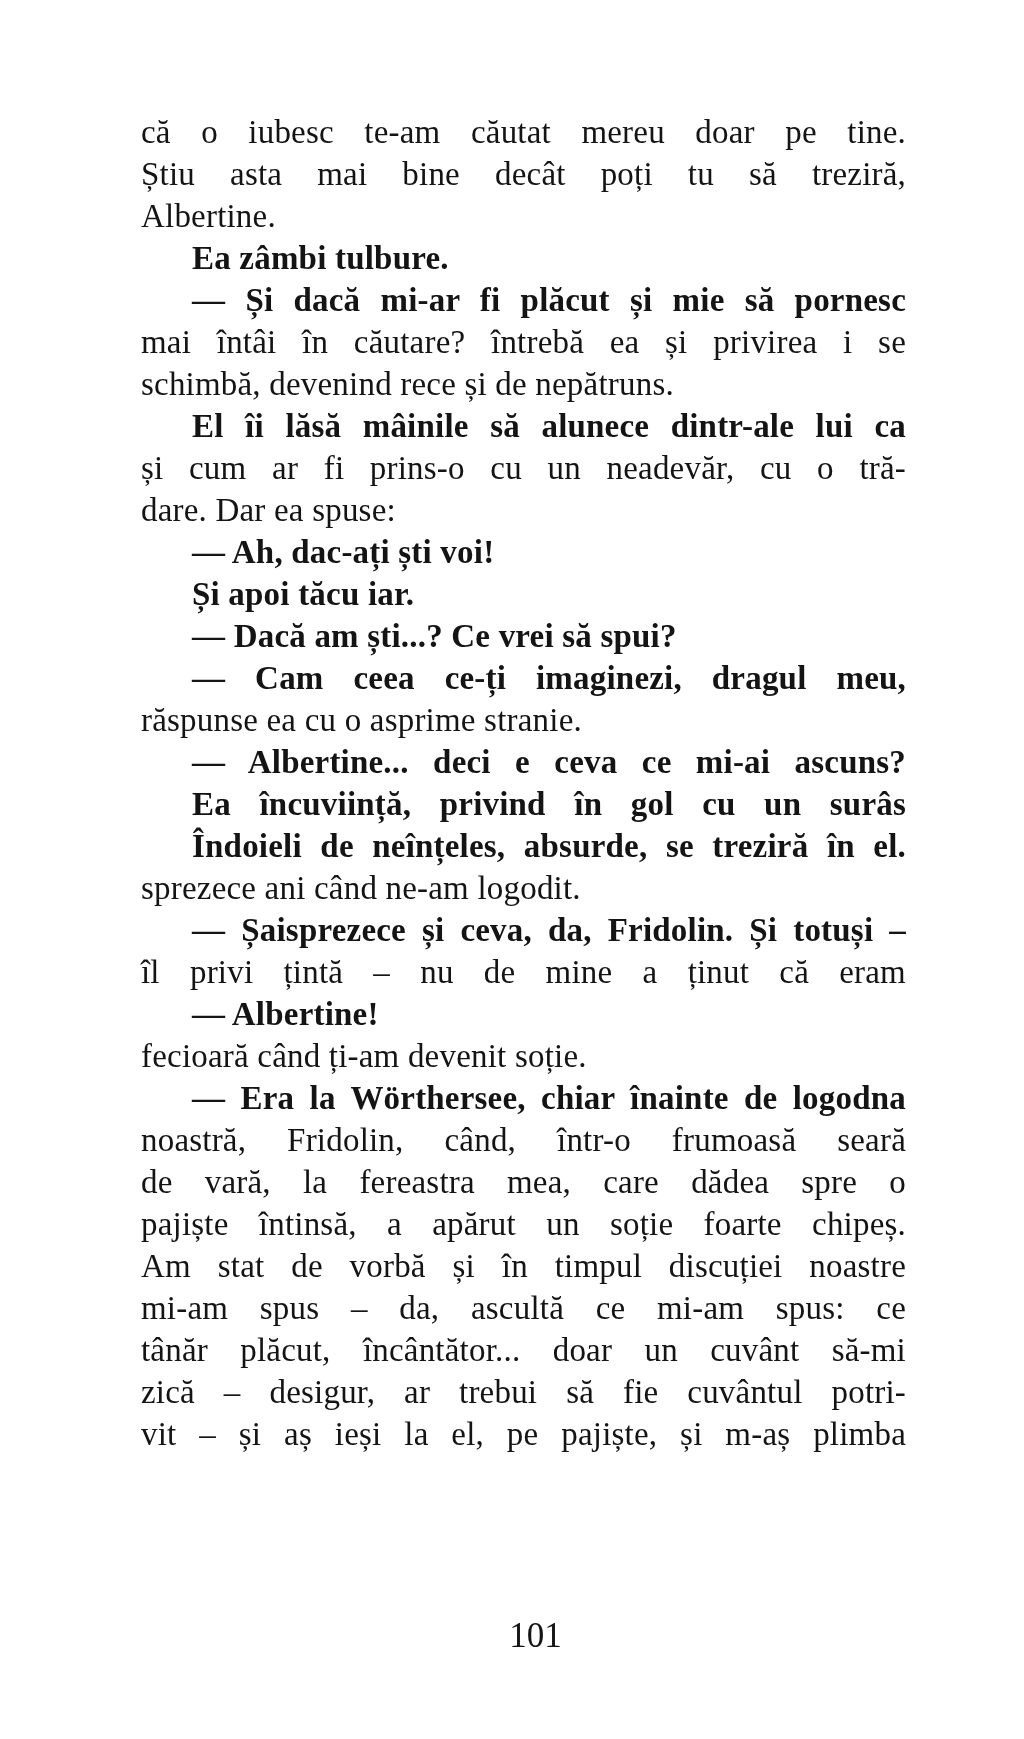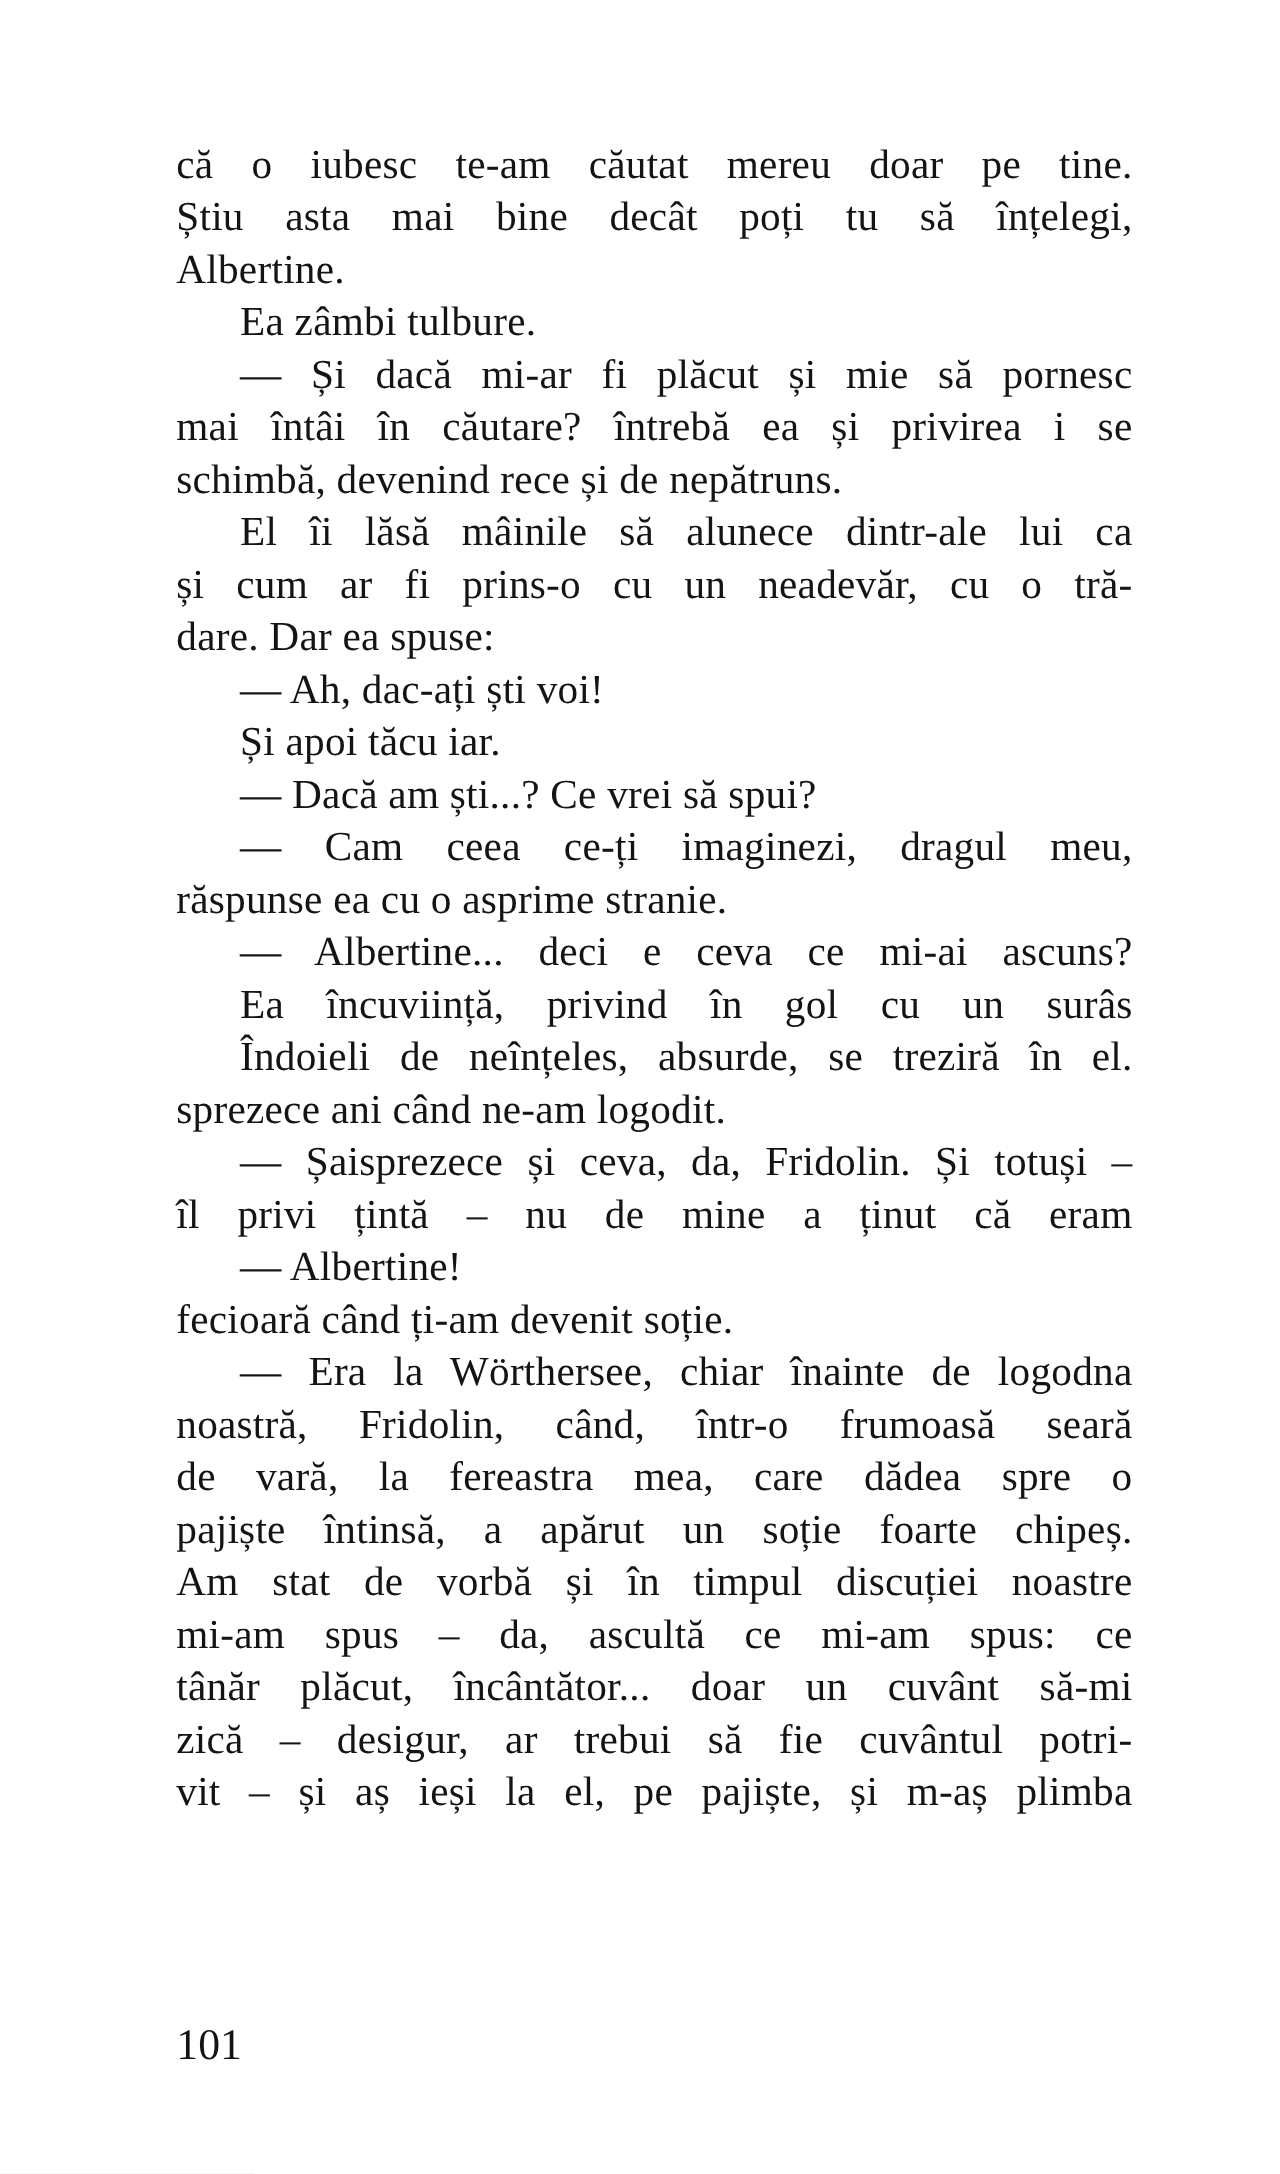--- a/index.html
+++ b/index.html
@@ -31,39 +31,40 @@
     text-align-last: left;
     white-space: normal;
   }
 
   .line.just {
     text-align-last: justify;
   }
 
   .line.indent {
     text-indent: 51px;
+    font-weight: bold;
   }
 
   .page-number {
     position: absolute;
     top: 1615px;
-    left: 141px;
+    left: 153px;
     width: 765px;
     font-size: 35px;
     line-height: 42px;
-    text-align: left;
+    text-align: center;
   }
 </style>
 </head>
 <body>
 
 <div class="page">
   <div class="text-block">
       <div class="line just">că o iubesc te-am căutat mereu doar pe tine.</div>
-      <div class="line just">Știu asta mai bine decât poți tu să înțelegi,</div>
+      <div class="line just">Știu asta mai bine decât poți tu să treziră,</div>
       <div class="line">Albertine.</div>
       <div class="line indent">Ea zâmbi tulbure.</div>
       <div class="line indent just">— Și dacă mi-ar fi plăcut și mie să pornesc</div>
       <div class="line just">mai întâi în căutare? întrebă ea și privirea i se</div>
       <div class="line">schimbă, devenind rece și de nepătruns.</div>
       <div class="line indent just">El îi lăsă mâinile să alunece dintr-ale lui ca</div>
       <div class="line just">și cum ar fi prins-o cu un neadevăr, cu o tră-</div>
       <div class="line">dare. Dar ea spuse:</div>
       <div class="line indent">— Ah, dac-ați ști voi!</div>
       <div class="line indent">Și apoi tăcu iar.</div>

